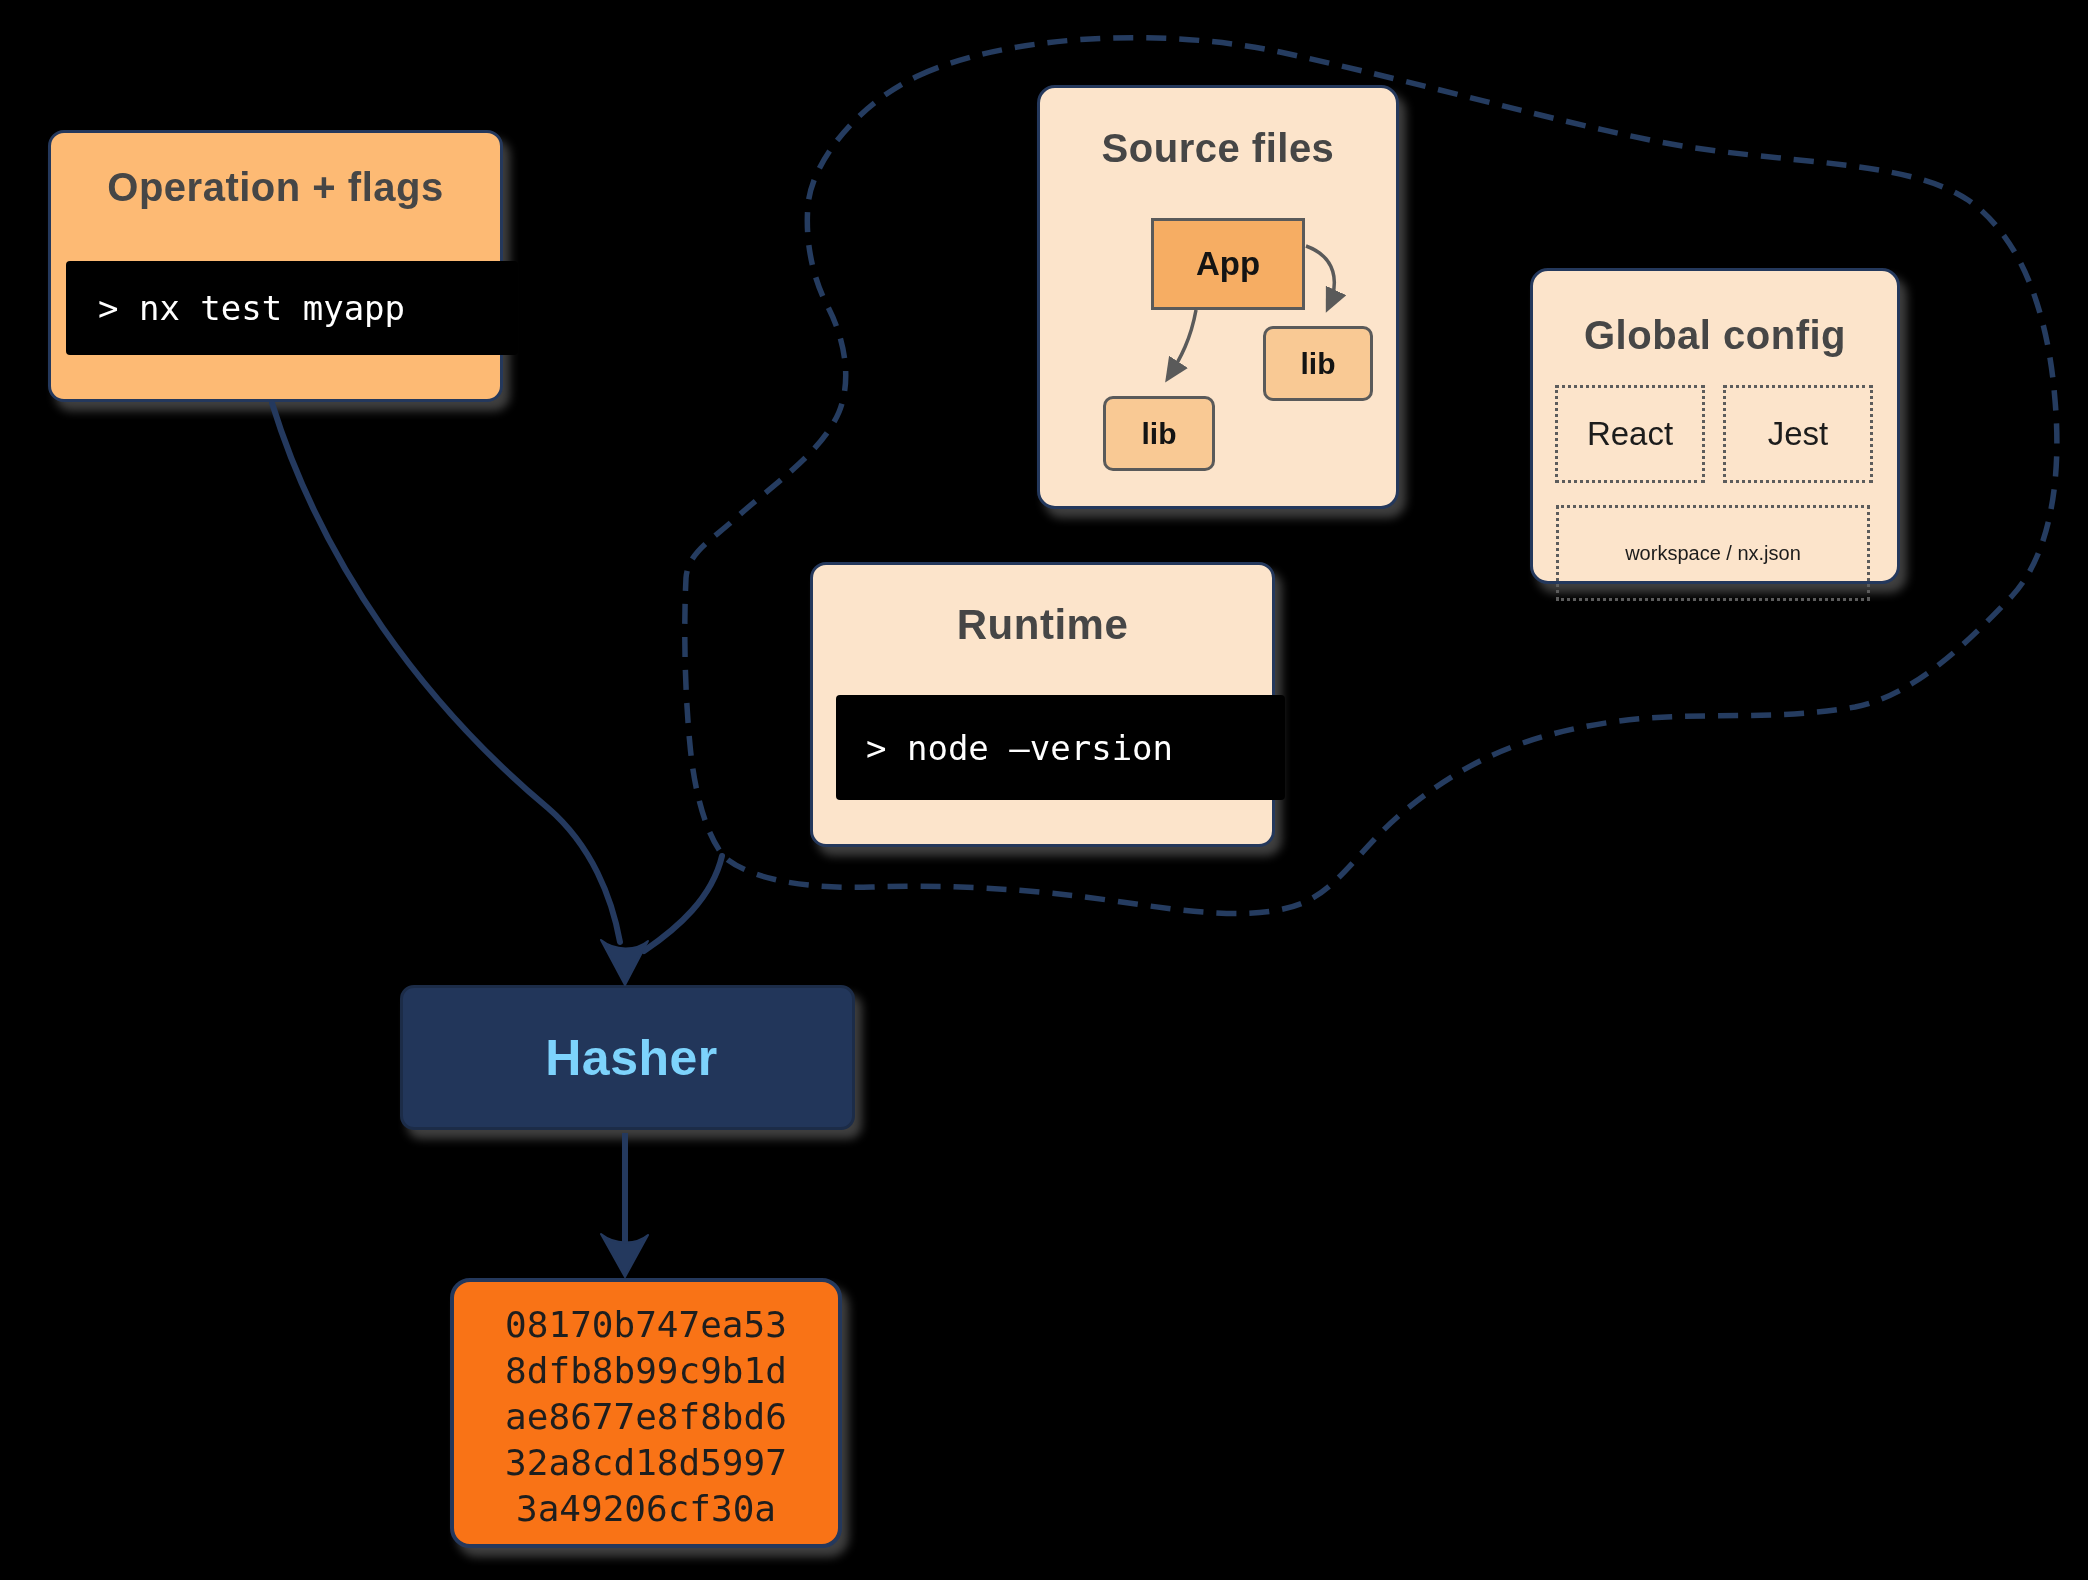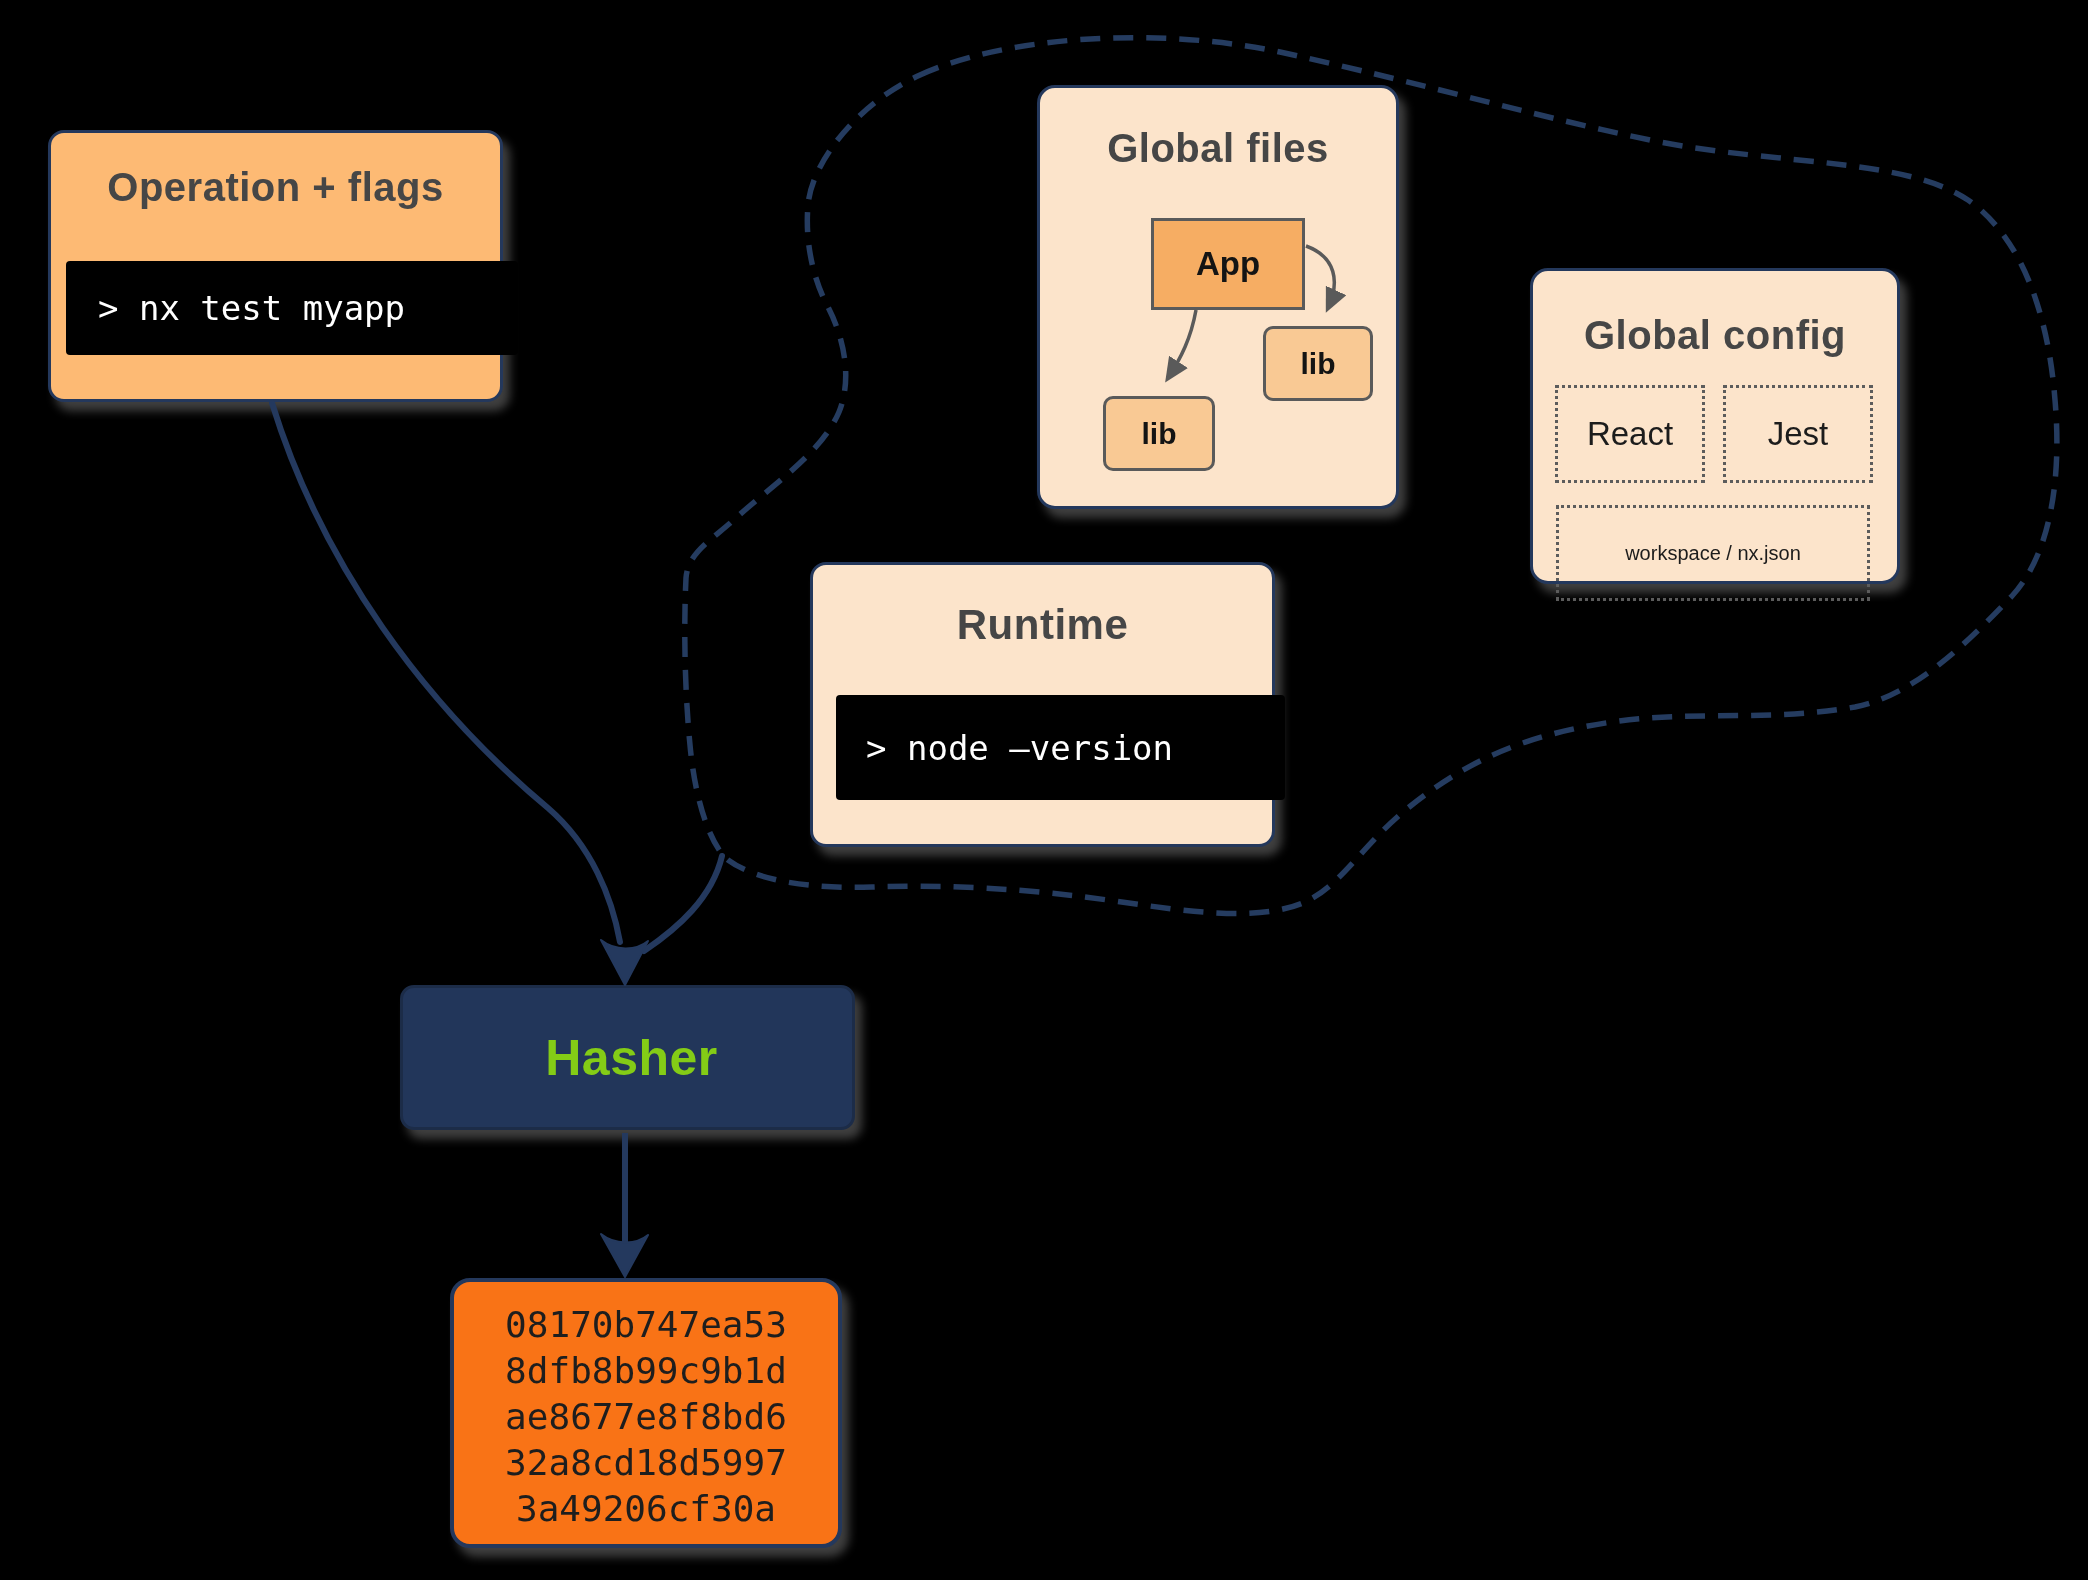--- a/index.html
+++ b/index.html
@@ -32,41 +32,41 @@
   .cfg-react{left:22px;top:114px;width:150px;height:98px;font-size:33px;}
   .cfg-jest{left:190px;top:114px;width:150px;height:98px;font-size:33px;}
   .cfg-ws{left:23px;top:234px;width:314px;height:96px;font-size:20px;}
 
   .runtime{left:810px;top:562px;width:465px;height:285px;background:#fce4cb;border-radius:16px;}
   .runtime .title{margin-top:36px;font-size:42px;}
   .runtime .terminal{left:23px;top:130px;width:419px;height:105px;padding-left:30px;}
 
   .hasher{left:400px;top:985px;width:455px;height:145px;background:#22365a;border-color:#1c2c48;
           border-radius:14px;display:flex;align-items:center;justify-content:center;
-          color:#84cc16;font-weight:700;font-size:50px;letter-spacing:.5px;padding-left:8px;}
+          color:#7dd3fc;font-weight:700;font-size:50px;letter-spacing:.5px;padding-left:8px;}
 
   .hash{left:450px;top:1278px;width:392px;height:270px;background:#f97316;border-width:4px;
         border-radius:20px;padding-top:20px;}
   .hash-line{font-family:"DejaVu Sans Mono",monospace;font-size:36px;line-height:46px;
              color:#1e1e1e;text-align:center;white-space:pre;}
 </style>
 </head>
 <body>
 
 <div class="canvas">
 
   <div class="box op">
     <div class="title">Operation + flags</div>
     <div class="terminal">
       <span>&gt; nx test myapp</span>
     </div>
   </div>
 
   <div class="box source">
-    <div class="title">Global files</div>
+    <div class="title">Source files</div>
     <div class="gnode node-app">App</div>
     <div class="gnode node-lib-r">lib</div>
     <div class="gnode node-lib-l">lib</div>
   </div>
 
   <div class="box global">
     <div class="title">Global config</div>
     <div class="cfg cfg-react">React</div>
     <div class="cfg cfg-jest">Jest</div>
     <div class="cfg cfg-ws">workspace / nx.json</div>

